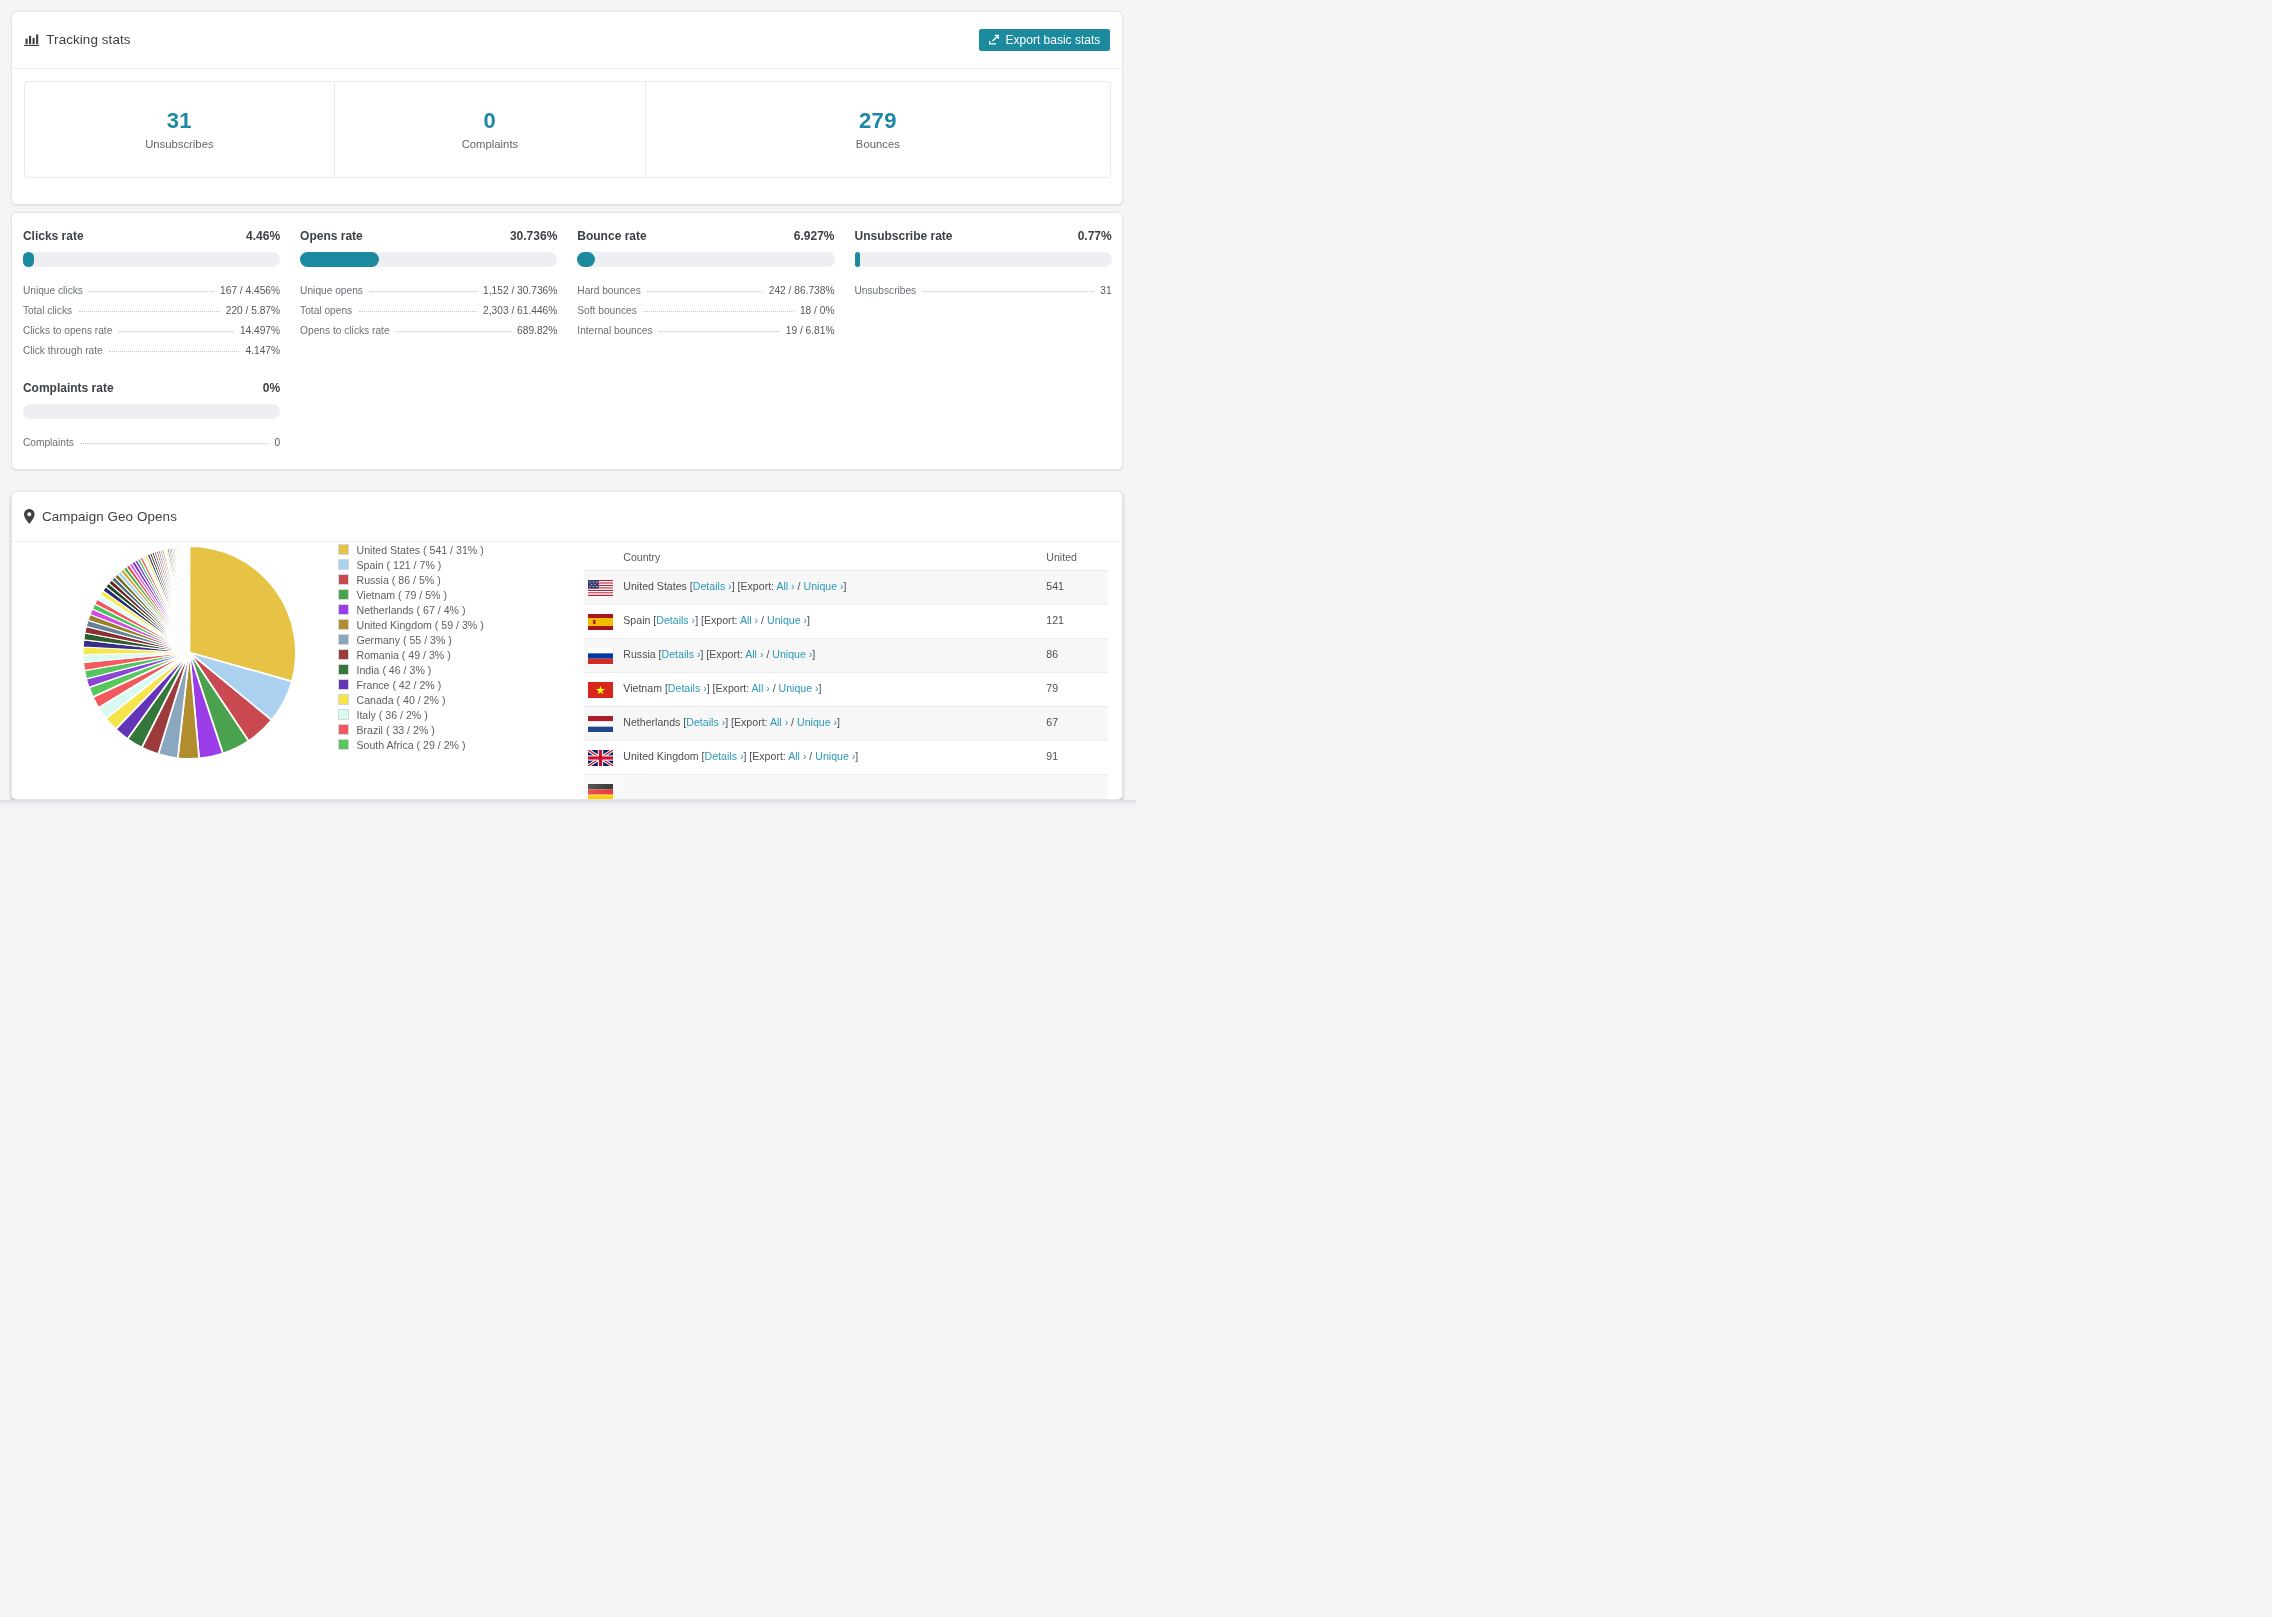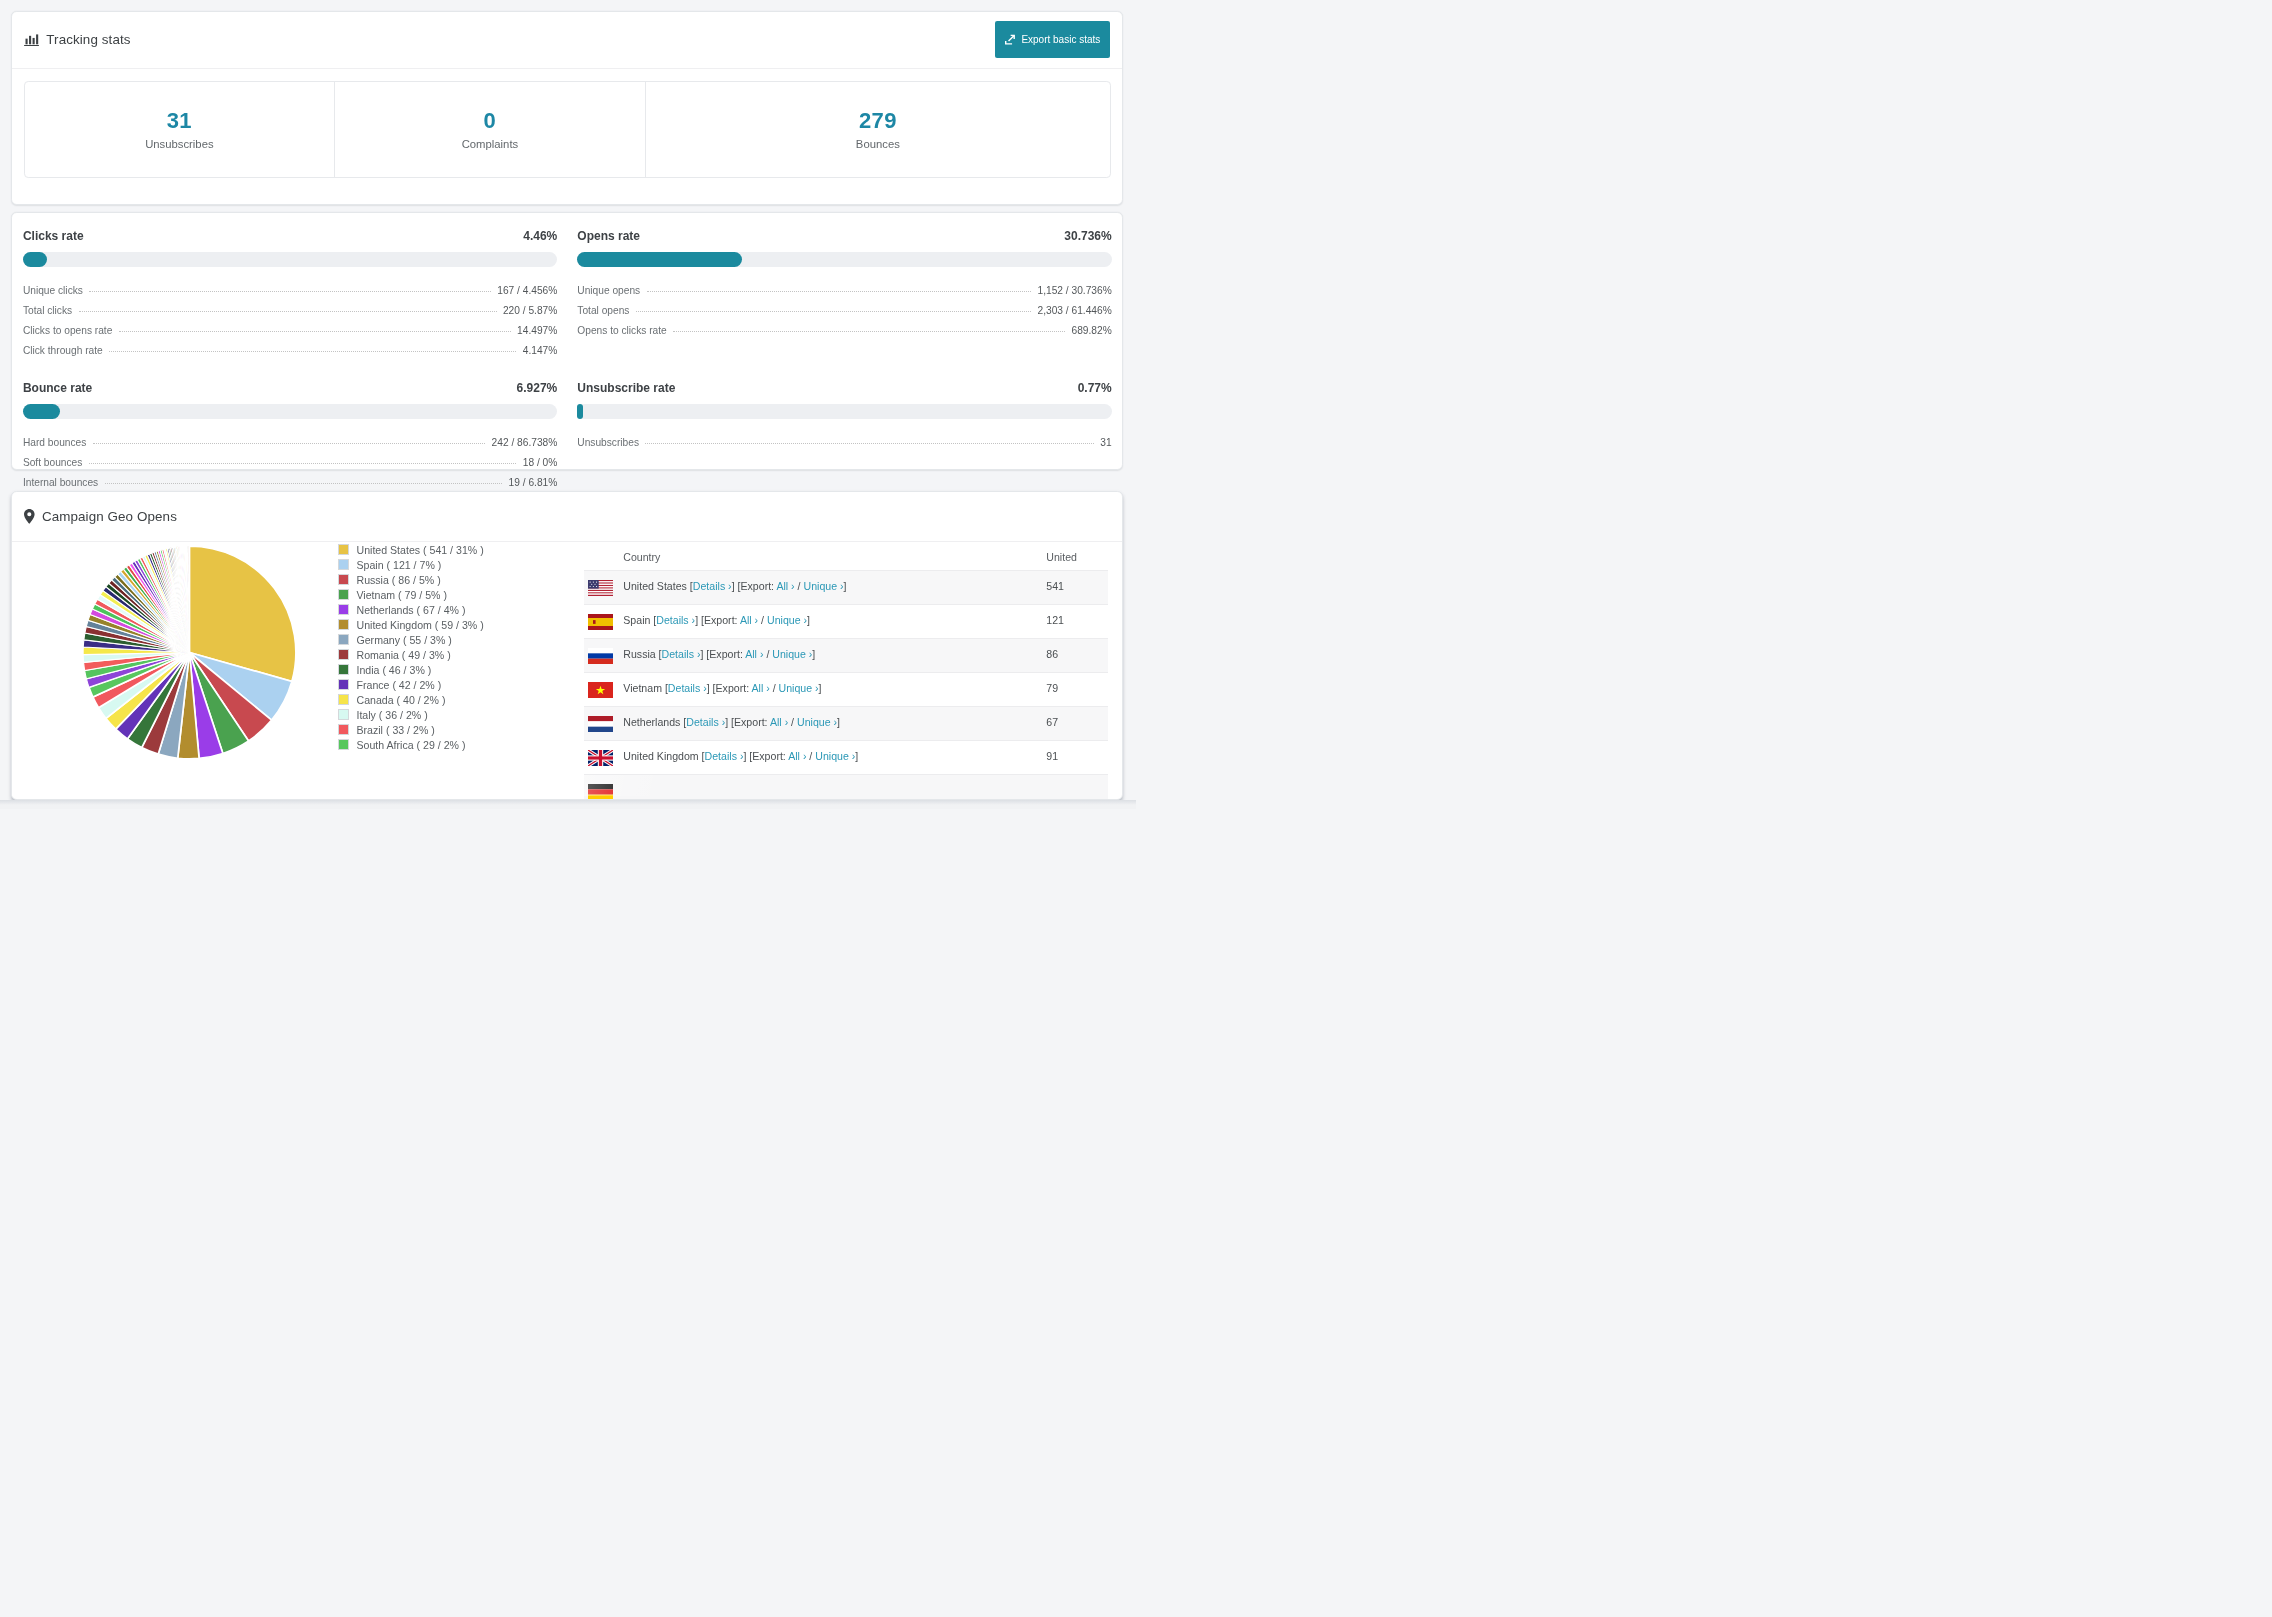--- a/index.html
+++ b/index.html
@@ -7,32 +7,32 @@
   .page{position:relative;width:1136px;height:809px;overflow:hidden;background:#f4f5f7;}
   .card{position:absolute;left:11.3px;width:1112px;background:#fff;border:0.7px solid #e4e7ea;border-radius:5.6px;box-shadow:0 0.7px 1.4px rgba(40,50,60,.10);box-sizing:border-box;}
   .card-tracking{top:10.6px;height:194px;}
   .card-rates{top:212px;height:258px;}
   .card-geo{top:491px;height:309px;overflow:hidden;box-shadow:0 2.1px 3.5px rgba(60,70,90,.30);}
 
   
   .card-header{display:flex;align-items:center;height:57px;padding:0 12px;border-bottom:0.7px solid #efeff1;box-sizing:border-box;}
   .card-header h1,.card-header h2{font-size:13.4px;font-weight:500;color:#3d4144;margin:0 0 0 7px;letter-spacing:0.1px;}
   .hicon{display:inline-flex;align-items:center;}
-  .btn-export{margin-left:auto;display:inline-flex;align-items:center;gap:5.6px;background:#1b8a9e;color:#fff;border:none;border-radius:2.1px;padding:0 10px;height:37px;font-size:10px;font-family:inherit;cursor:pointer;}
+  .btn-export{margin-left:auto;display:inline-flex;align-items:center;gap:5.6px;background:#1b8a9e;color:#fff;border:none;border-radius:2.1px;padding:0 10px;height:22px;font-size:12px;font-family:inherit;cursor:pointer;}
 
   
   .stats-row{display:flex;margin:12px 11.3px;height:95px;border:0.7px solid #e7e9ec;border-radius:4.2px;}
   .stat-cell{flex:1;display:flex;flex-direction:column;align-items:center;justify-content:center;gap:3.5px;border-left:0.7px solid #e7e9ec;}
   .stat-cell:first-child{border-left:none;}
   .stat-cell.wide{flex:1.5;}
   .stat-value{font-size:22px;font-weight:700;color:#1d87a5;letter-spacing:0.4px;}
   .stat-label{font-size:11.3px;color:#63686c;}
 
   
-  .rates-grid{display:grid;grid-template-columns:repeat(2,1fr);column-gap:20px;row-gap:22.6px;padding:15.5px 10.6px 21px;}
+  .rates-grid{display:grid;grid-template-columns:repeat(4,1fr);column-gap:20px;row-gap:22.6px;padding:15.5px 10.6px 21px;}
   .rate-head{display:flex;justify-content:space-between;font-size:12px;font-weight:700;color:#3e4246;margin-bottom:9.2px;}
   .bar{height:15px;background:#edeff2;border-radius:7.8px;margin-bottom:11.3px;position:relative;}
   .bar-fill{position:absolute;left:0;top:0;bottom:0;background:#1b8a9e;border-radius:7.8px;}
   .detail-row{display:flex;align-items:flex-end;height:20px;font-size:10.2px;}
   .detail-label{color:#6b7074;padding-bottom:2.1px;white-space:nowrap;}
   .leader{flex:1;border-bottom:0.7px dotted #c3c3c3;margin:0 6.4px 5.6px;}
   .detail-value{color:#53575a;padding-bottom:2.1px;white-space:nowrap;}
 
   
   .card-header.geo{height:50px;}

